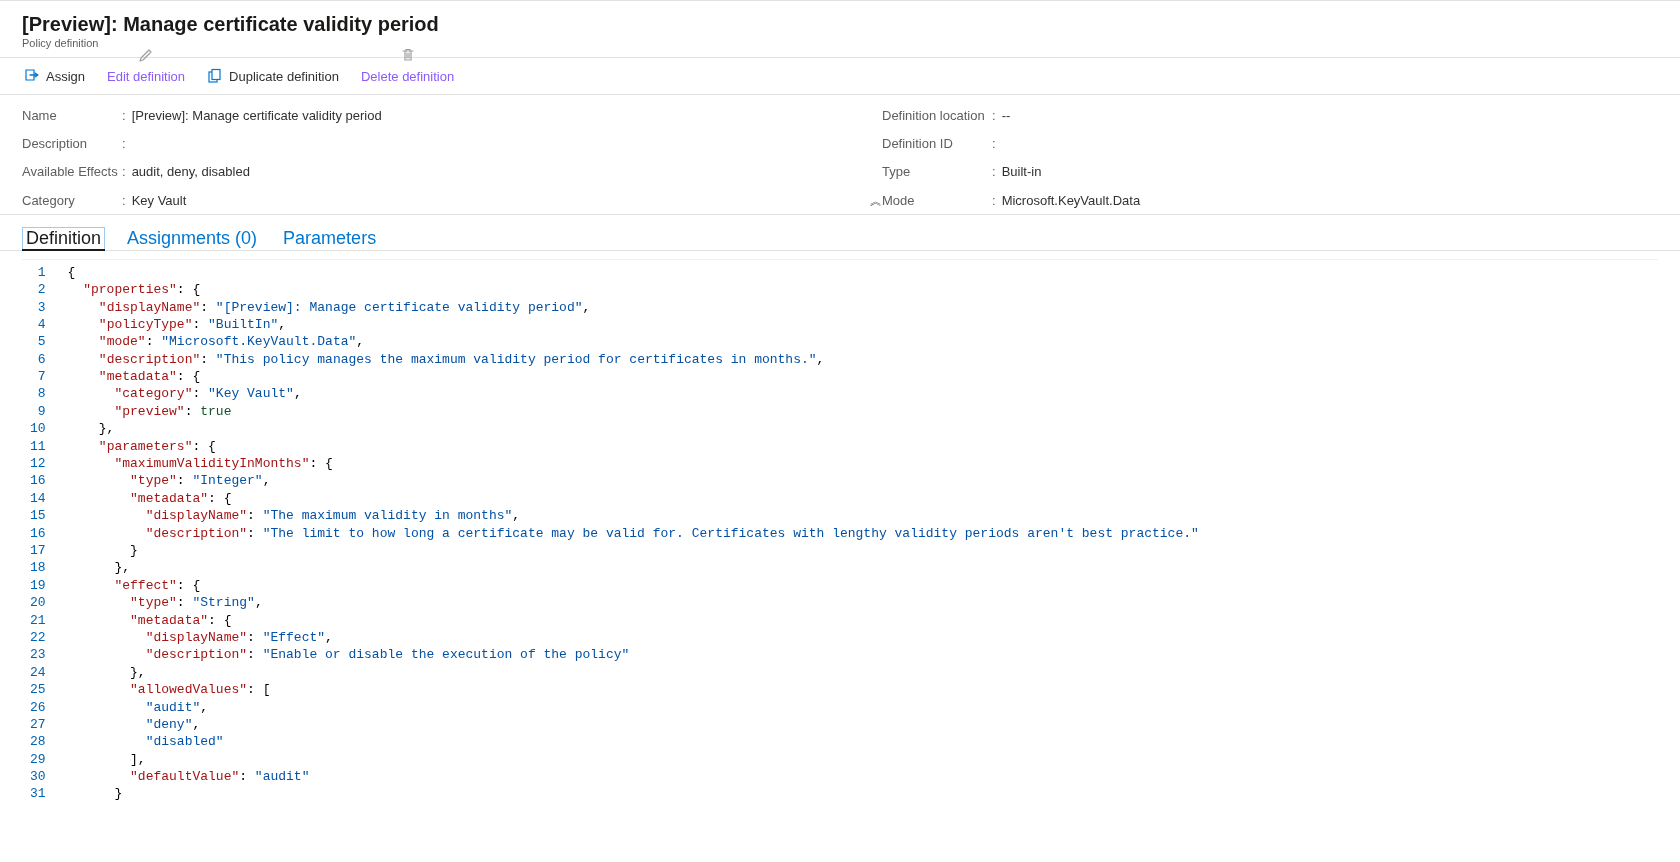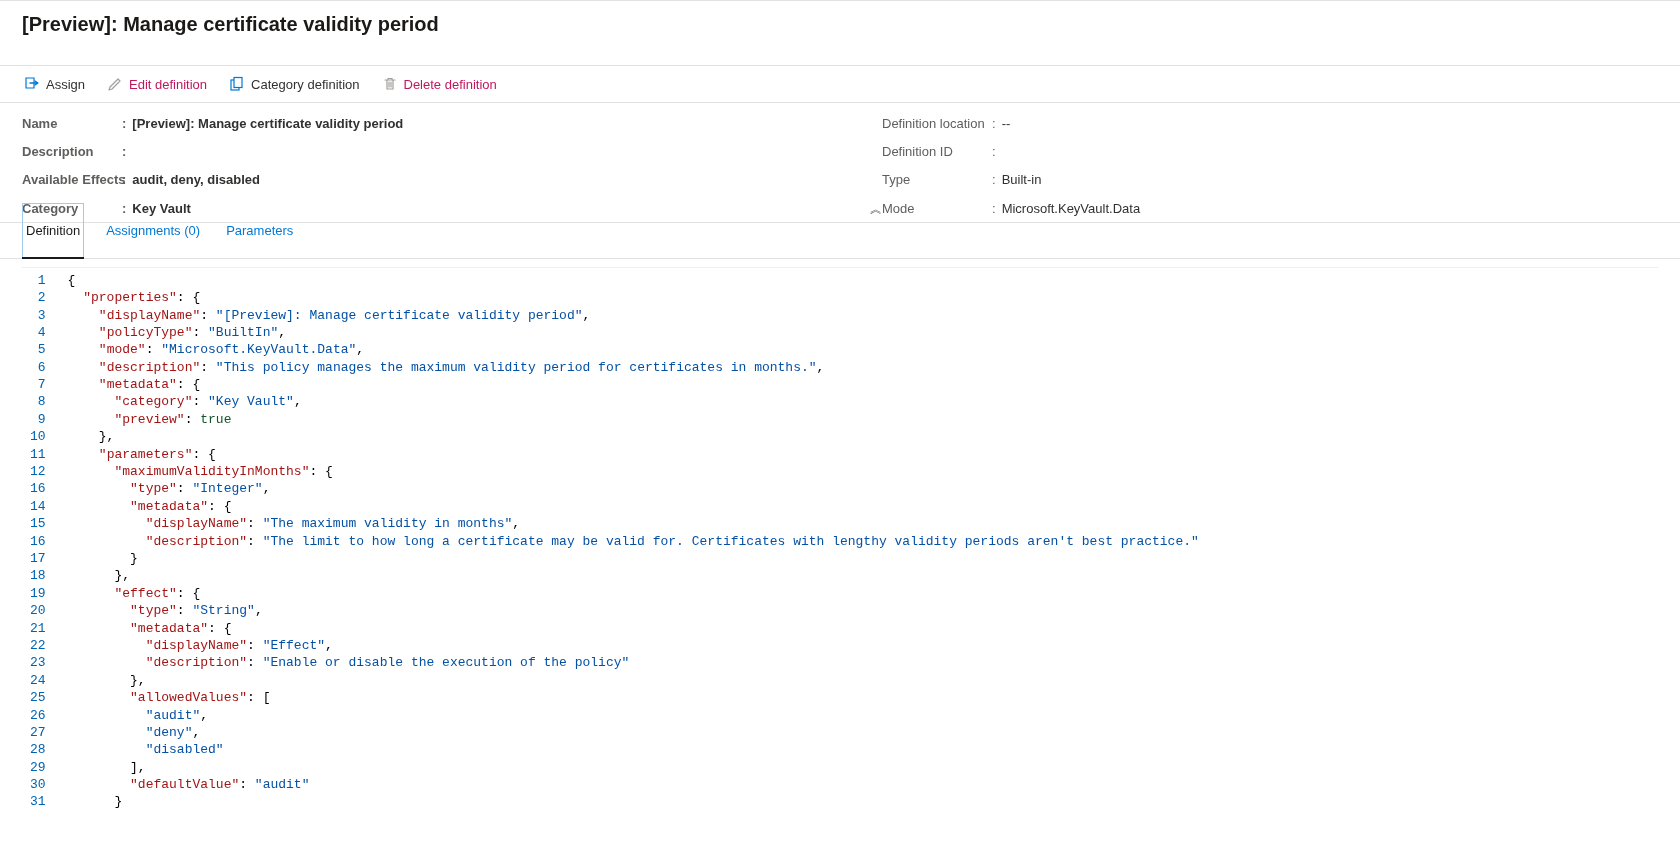--- a/index.html
+++ b/index.html
@@ -31,57 +31,57 @@
     margin-top: 0px;
   }
   .toolbar {
     display: flex;
     align-items: flex-end;
     padding: 6px 22px;
     border-top: 1px solid #e1e1e1;
     border-bottom: 1px solid #e1e1e1;
     gap: 18px;
     height: 38px;
-    margin-top: 20px;
   }
   .toolbar-btn {
     display: flex;
     align-items: center;
     gap: 6px;
     font-size: 13px;
     color: #323130;
     cursor: pointer;
     background: none;
     border: none;
     padding: 4px 2px;
   }
   .toolbar-btn.disabled {
-    color: #be185d;
+    color: #8b5cf6;
     cursor: default;
+    flex-direction: column;
   }
   .toolbar-btn .icon {
     width: 16px;
     height: 16px;
     display: inline-flex;
     align-items: center;
     justify-content: center;
   }
   .details {
     display: flex;
     flex-wrap: wrap;
     padding: 12px 22px 4px 22px;
     position: relative;
     border-bottom: 1px solid #e1e1e1;
   }
   .details-col {
     display: flex;
     flex-direction: column;
     gap: 10px;
   }
-  .details-col.left { width: 860px; font-weight: bold; }
+  .details-col.left { width: 860px; }
   .details-col.right { flex: 1; }
   .detail-row {
     display: flex;
     align-items: flex-start;
     font-size: 13px;
     line-height: 1.4;
   }
   .detail-label {
     width: 100px;
     color: #605e5c;
@@ -105,22 +105,22 @@
   }
   .tabs {
     display: flex;
     align-items: flex-end;
     padding: 6px 22px 0 22px;
     gap: 18px;
     border-bottom: 1px solid #e1e1e1;
     height: 36px;
   }
   .tab {
-    font-size: 13px;
-    padding: 20px 4px;
+    font-size: 18px;
+    padding: 1px 4px;
     cursor: pointer;
     color: #0078d4;
     position: relative;
     background: none;
     border: none;
   }
   .tab.active {
     color: #1b1a19;
     outline: 1px solid #9ecbef;
     outline-offset: -1px;
@@ -156,20 +156,21 @@
   .tok-punc  { color: #000000; }
   .tok-bool  { color: #14532d; }
 </style>
 </head>
 <body>
 
 <div class="page">
 
   <div class="header">
     <div class="header-title">[Preview]: Manage certificate validity period</div>
+    <div class="header-subtitle">Policy definition</div>
   </div>
 
   <div class="toolbar">
     <button class="toolbar-btn">
       <span class="icon">
         <svg width="16" height="16" viewBox="0 0 16 16">
             <path d="M2 2 h8 v10 h-8 z" fill="none" stroke="#0078d4" stroke-width="1.2"></path>
             <path d="M6 7 h7 M11 5 l3 2 l-3 2" fill="none" stroke="#0078d4" stroke-width="1.3" stroke-linecap="round" stroke-linejoin="round"></path>
           </svg>
       </span>
@@ -183,21 +184,21 @@
       </span>
       <span>Edit definition</span>
     </button>
     <button class="toolbar-btn">
       <span class="icon">
         <svg width="16" height="16" viewBox="0 0 16 16">
             <rect x="2" y="4" width="8" height="10" fill="none" stroke="#0078d4" stroke-width="1.2"></rect>
             <rect x="5" y="1.5" width="8" height="10" fill="#fff" stroke="#0078d4" stroke-width="1.2"></rect>
           </svg>
       </span>
-      <span>Category definition</span>
+      <span>Duplicate definition</span>
     </button>
     <button class="toolbar-btn disabled">
       <span class="icon">
         <svg width="16" height="16" viewBox="0 0 16 16">
             <path d="M3 4 h10 M5 4 v9 h6 v-9 M6 4 v-1.5 h4 v1.5 M7 6 v5 M9 6 v5" fill="none" stroke="#a19f9d" stroke-width="1.2" stroke-linecap="round"></path>
           </svg>
       </span>
       <span>Delete definition</span>
     </button>
   </div>

